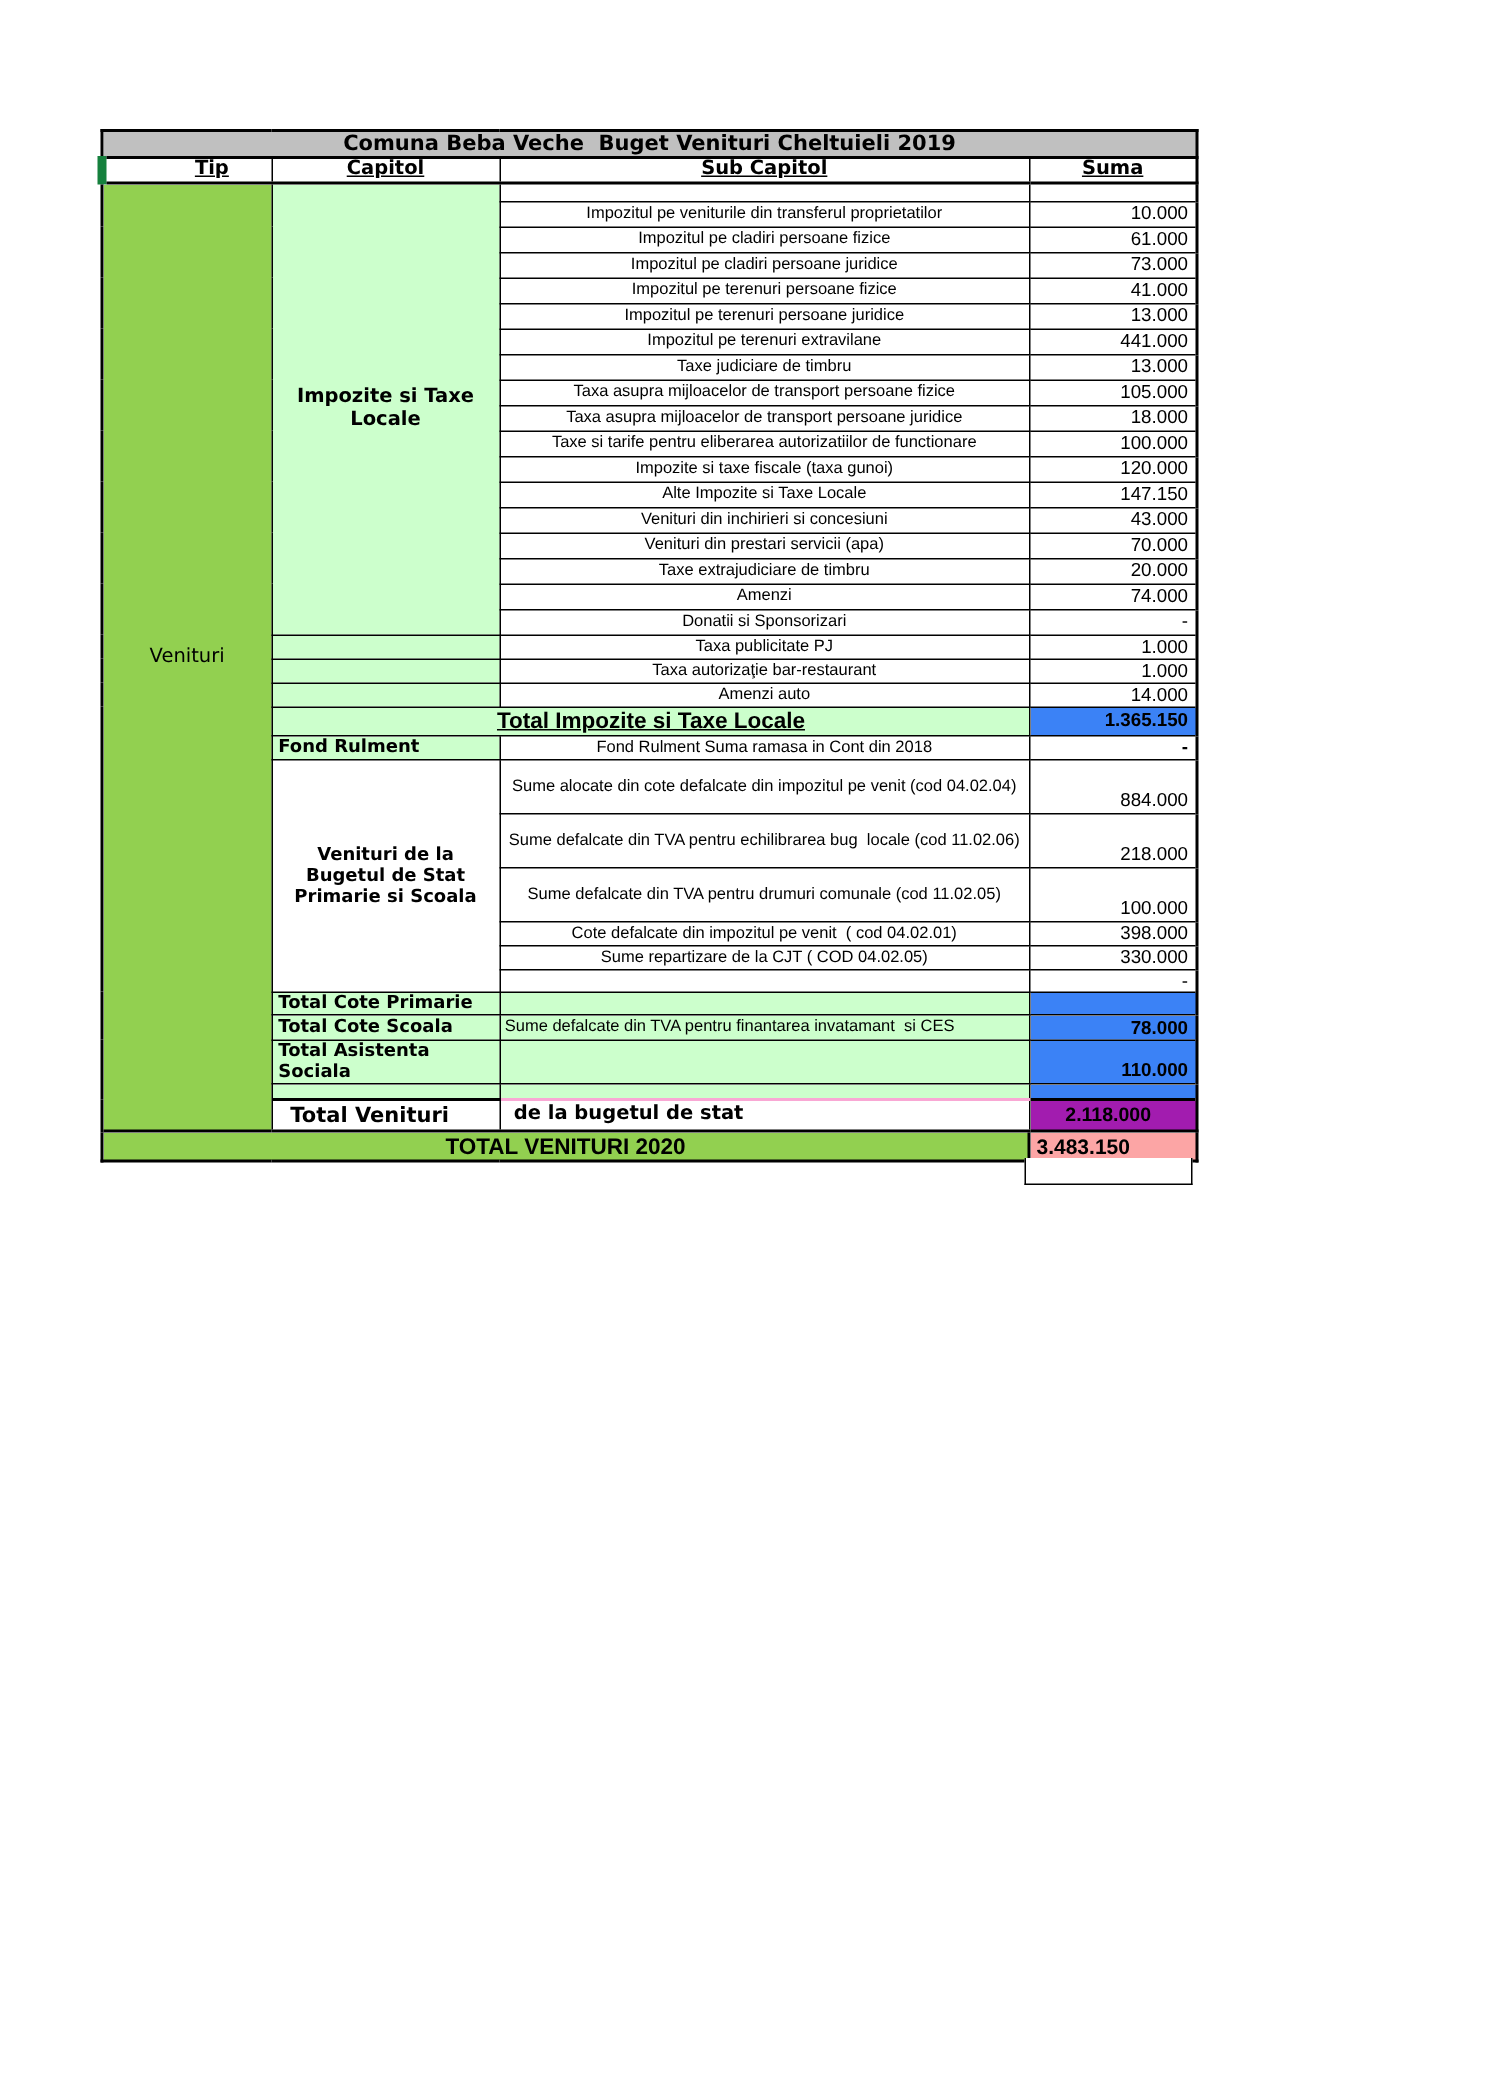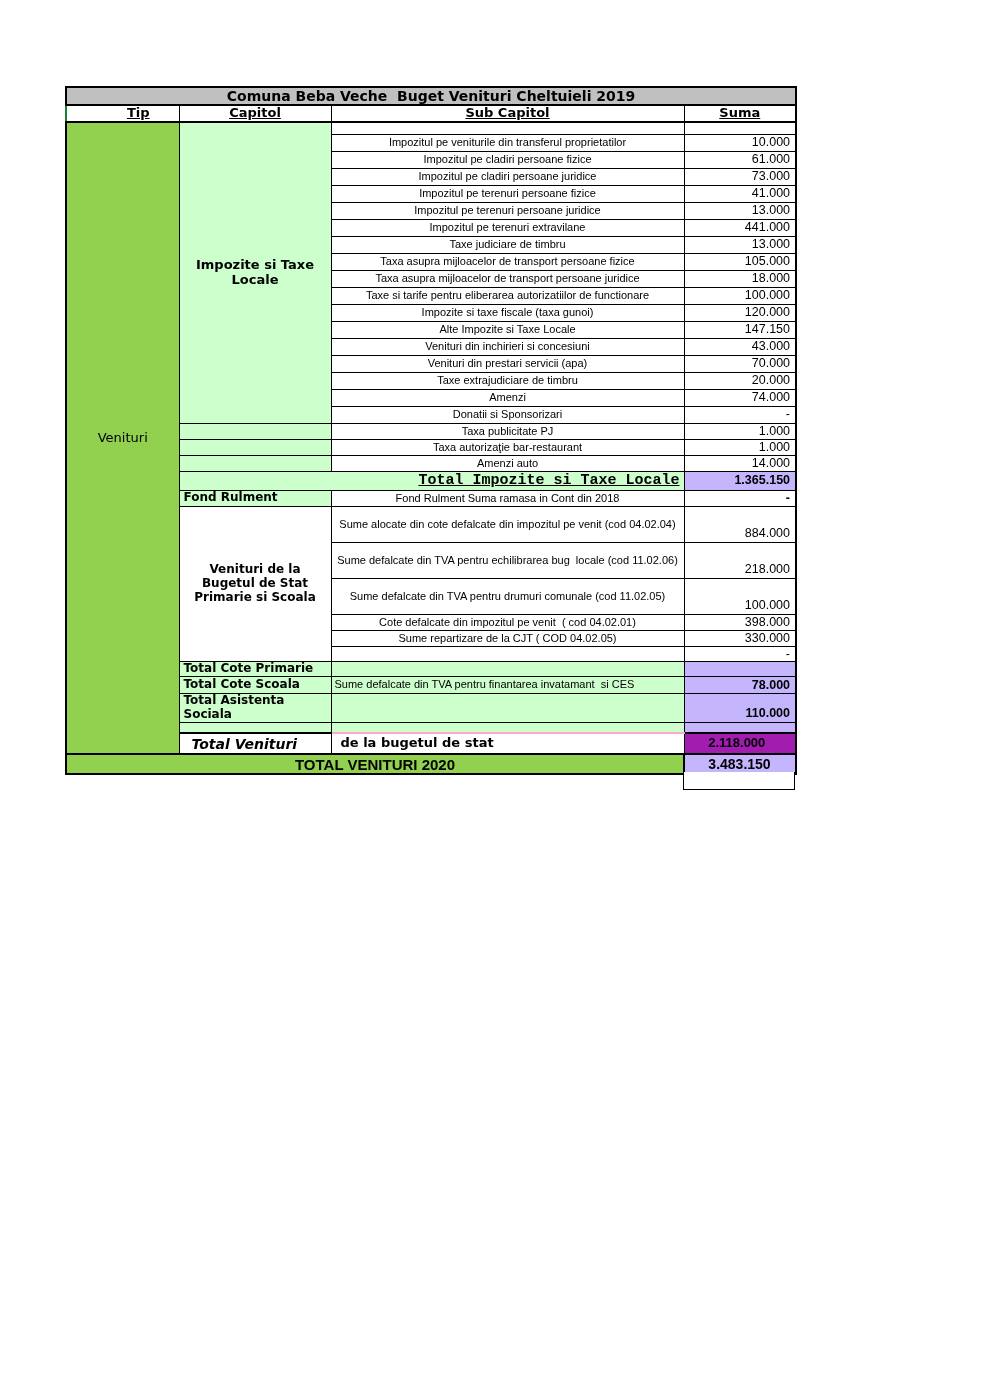--- a/index.html
+++ b/index.html
@@ -18,21 +18,21 @@
   tr.h11{height:11px;} tr.h21{height:21px;} tr.h20{height:20px;}
   
   .title-cell{
     background:#C0C0C0;font-family:"DejaVu Sans",sans-serif;font-weight:bold;font-size:14px;
     text-align:center;border:2px solid #000;white-space:pre;
   }
   .colhead{
     font-family:"DejaVu Sans",sans-serif;font-weight:bold;font-size:13px;text-align:center;
     text-decoration:underline;border-bottom:2px solid #000;background:#fff;
   }
-  .bl2{border-left:2px solid #15803d;padding-left:35px;}
+  .bl2{border-left:6px solid #15803d;padding-left:35px;}
   .br2{border-right:2px solid #000;}
   .tip-cell{
     background:#92D050;font-family:"DejaVu Sans",sans-serif;font-size:13px;text-align:center;
     vertical-align:middle;border-left:2px solid #000;border-right:1px solid #000;
   }
   .cap-merged{
     background:#CCFFCC;font-family:"DejaVu Sans",sans-serif;font-weight:bold;font-size:13px;
     text-align:center;vertical-align:middle;
   }
   .cap-green-empty{background:#CCFFCC;}
@@ -41,45 +41,45 @@
     text-align:left;vertical-align:middle;white-space:pre-wrap;padding:0 16px 0 4px;
   }
   .cap-white{
     background:#fff;font-family:"DejaVu Sans",sans-serif;font-weight:bold;font-size:12px;
     text-align:center;vertical-align:middle;
   }
   .sub{font-size:11px;text-align:center;white-space:pre-wrap;padding:0 3px;background:#fff;}
   .sub-left{text-align:left;}
   .sub-green{background:#CCFFCC;}
   .suma{font-size:12.5px;text-align:right;padding:0 5px 0 2px;background:#fff;}
-  .suma-green{background:#c4b5fd;margin-top:31px;}
+  .suma-green{background:#3b82f6;margin-top:31px;}
   .suma-bold{font-weight:bold;}
   .v-bottom{vertical-align:bottom;padding-bottom:1px;}
   .total-impozite{
-    background:#CCFFCC;font-family:Liberation Mono, monospace;font-weight:bold;font-size:15px;
-    text-decoration:underline;text-align:right;padding-left:5px;
+    background:#CCFFCC;font-family:Liberation Sans, sans-serif;font-weight:bold;font-size:15px;
+    text-decoration:underline;text-align:center;padding-left:5px;
   }
   .tv-cap{
     background:#fff;font-family:"DejaVu Sans",sans-serif;font-weight:bold;font-size:14px;
-    text-align:left;padding-left:12px;border-top:2px solid #000;border-bottom:2px solid #000;font-style:italic;
+    text-align:left;padding-left:12px;border-top:2px solid #000;border-bottom:2px solid #000;
   }
   .tv-sub{
     background:#fff;font-family:"DejaVu Sans",sans-serif;font-weight:bold;font-size:13px;
     text-align:left;padding-left:9px;border-top:2px solid #f9a8d4;border-bottom:2px solid #000;
   }
   .tv-suma{
     background:#a21caf;font-weight:bold;font-size:13px;text-align:center;padding-right:10px;
     border-top:2px solid #000;border-bottom:2px solid #000;
   }
   .grand{
     background:#92D050;font-weight:bold;font-size:15px;text-align:center;
     border:2px solid #000;
   }
   .grand-suma{
-    background:#c4b5fd;font-weight:bold;font-size:14px;text-align:center;padding-right:5px;
+    background:#fca5a5;font-weight:bold;font-size:14px;text-align:left;padding-right:5px;
     border:2px solid #000;
     margin-top:28px;
   }
   .below-cell{
     position:absolute;left:683px;top:772px;width:110px;height:17px;background:#fff;
     border-left:1px solid #000;border-right:1px solid #000;border-bottom:1px solid #000;
   }
 </style>
 </head>
 <body>

